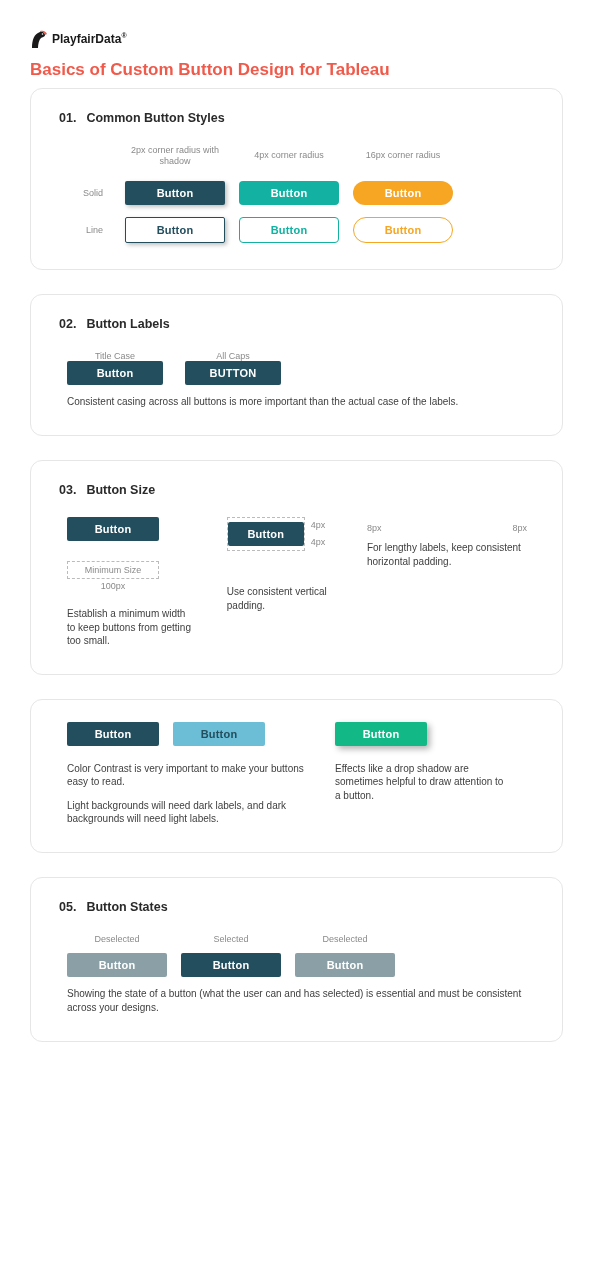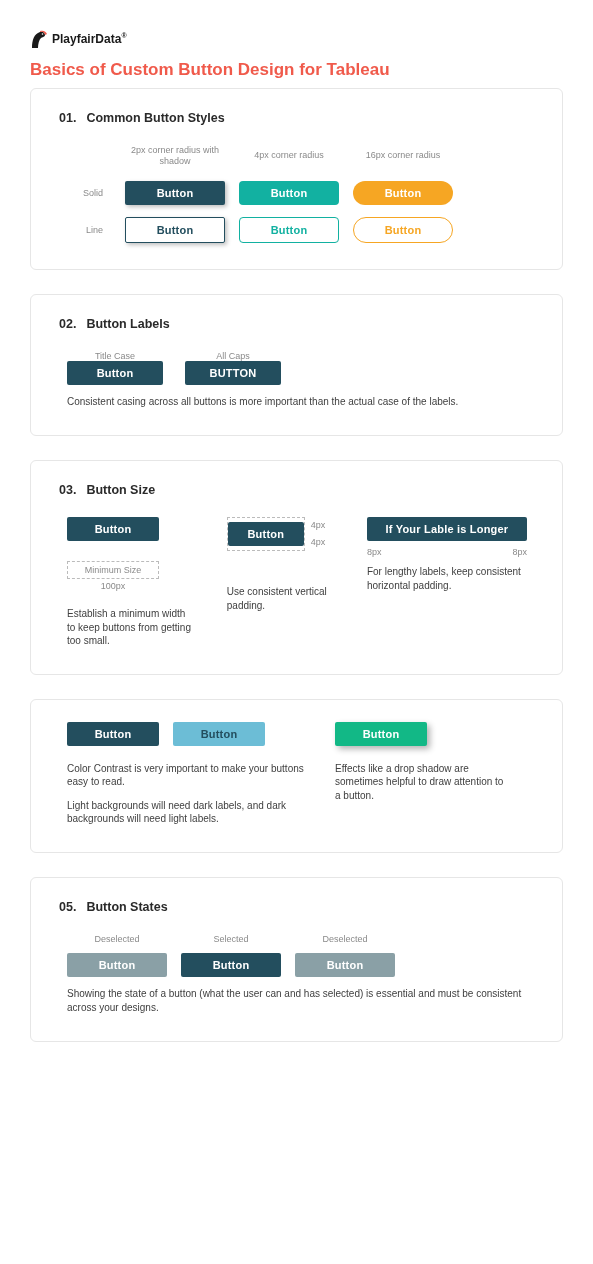--- a/index.html
+++ b/index.html
@@ -27,21 +27,21 @@
   }
   .page{padding:28px 30px 40px 30px;}
   
   .logo{display:flex;align-items:center;gap:4px;margin-bottom:10px;}
   .logo-text{font-weight:800;font-size:12px;color:#1a1a1a;}
   .logo-text .reg{font-size:7px;vertical-align:top;}
   h1{color:var(--coral);font-size:17px;font-weight:700;margin:4px 0 8px 0;}
   .intro{font-size:11px;line-height:1.4;color:var(--text);margin-bottom:20px;max-width:480px;}
   .card{
     border:1px solid var(--border);
-    border-radius:6px;
+    border-radius:12px;
     background:var(--cardbg);
     padding:22px 28px 26px 28px;
     margin-bottom:24px;
   }
   .card-title{font-size:12.5px;font-weight:700;margin-bottom:20px;color:#2a2a2a;}
   .card-title .num{margin-right:10px;}
   
   .btn{
     display:inline-flex;align-items:center;justify-content:center;
     height:24px;min-width:92px;padding:12px 10px;border-radius:2px;
@@ -163,21 +163,20 @@
             <div class="btn solid-navy r2" style="min-width:76px;height:20px">Button</div>
           </div>
           <div style="display:flex;flex-direction:column;gap:8px">
             <span class="padside">4px</span>
             <span class="padside">4px</span>
           </div>
         </div>
         <div class="desc" style="margin-top:34px">Use consistent vertical padding.</div>
       </div>
       <div class="s03-col wide">
-        <div class="btn solid-navy r2" style="min-width:160px">If Your Lable is Longer</div>
         <div class="hpad-row">
           <span>8px</span>
           <span>8px</span>
         </div>
         <div class="desc" style="margin-top:8px">For lengthy labels, keep consistent horizontal padding.</div>
       </div>
     </div>
   </div>
 
   <div class="card">

